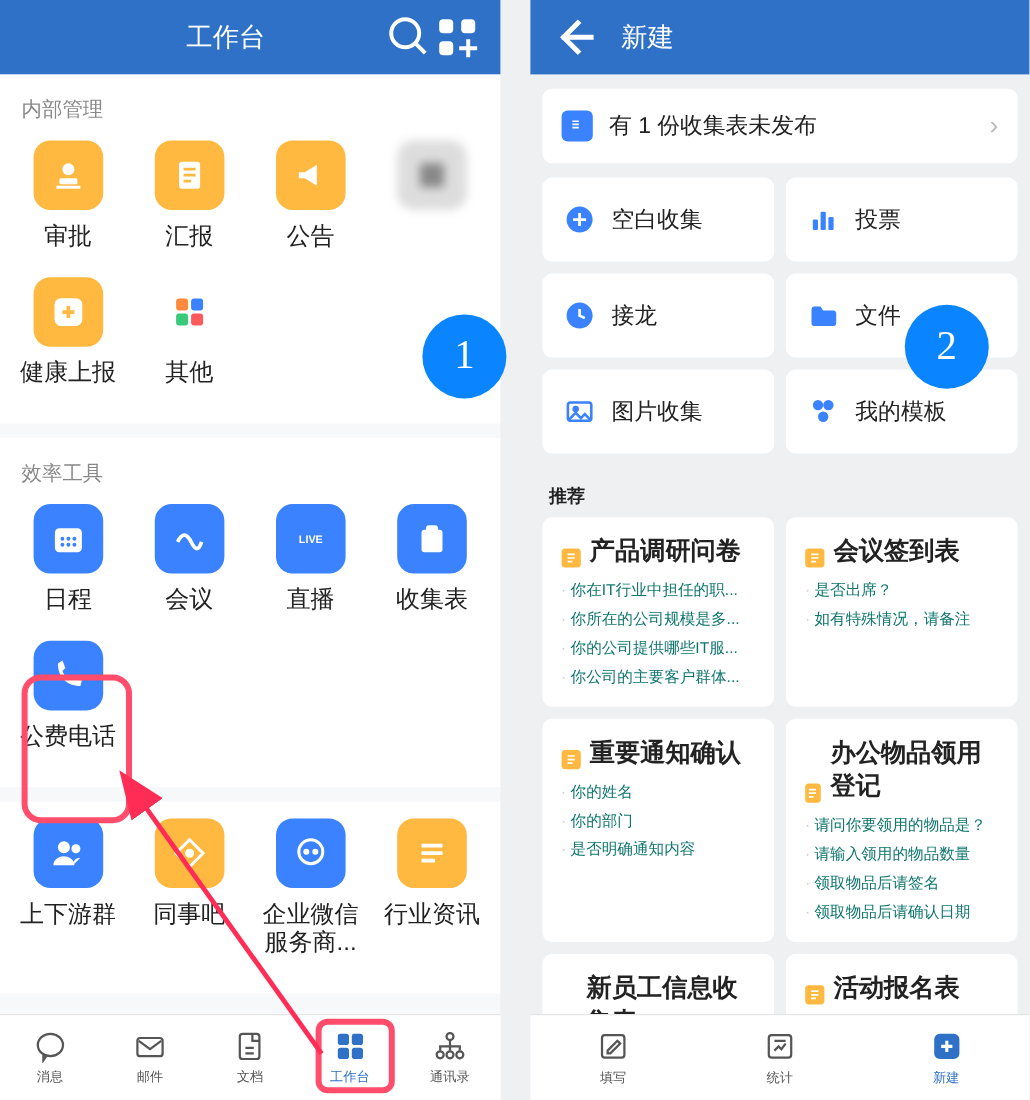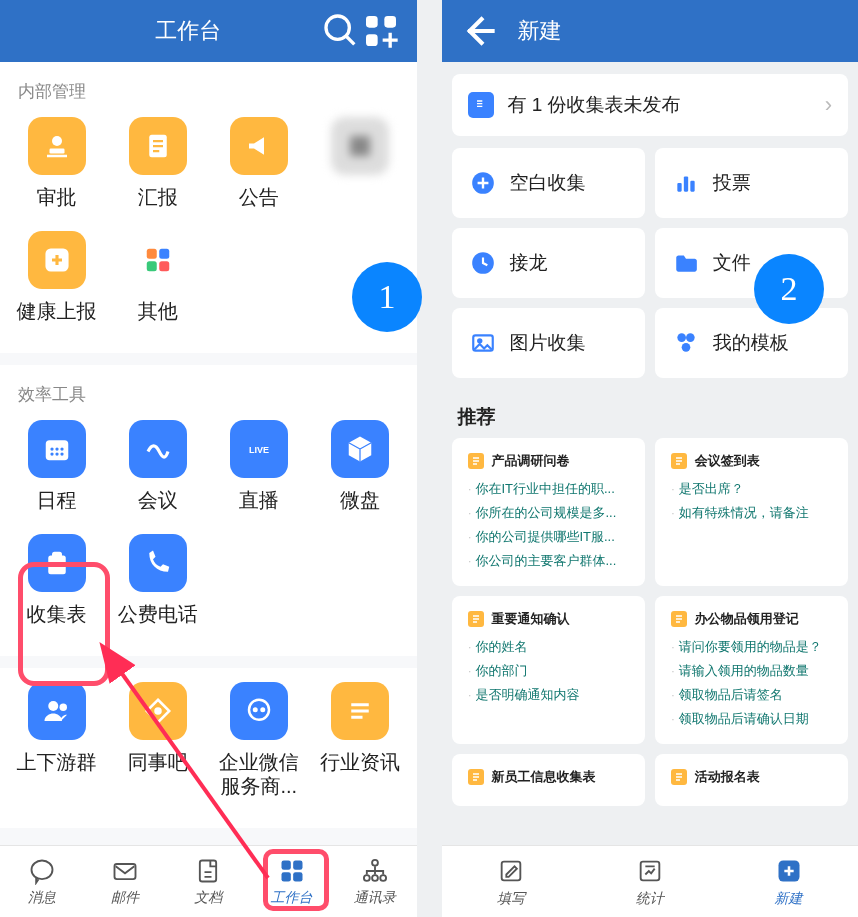--- a/index.html
+++ b/index.html
@@ -14,41 +14,41 @@
 .content { flex:1; overflow:hidden; padding:0; }
 .section { background:#fff; margin:0 0 12px 0; padding:14px 0 8px 0; }
 .sec-title { color:#888; font-size:17px; padding:4px 18px 14px; }
 .grid { display:flex; flex-wrap:wrap; padding:0 6px; }
 .cell { width:25%; display:flex; flex-direction:column; align-items:center; margin-bottom:22px; }
 .app-icon { width:58px; height:58px; border-radius:14px; display:flex; align-items:center; justify-content:center; margin-bottom:10px; }
 .app-icon svg { width:30px; height:30px; }
 .app-label { font-size:20px; color:#222; text-align:center; line-height:1.2; max-width:94px; }
 .blurred { filter:blur(4px); }
 .tabbar { height:72px; background:#fff; border-top:1px solid #e5e5e5; display:flex; }
-.tab { flex:1; display:flex; flex-direction:column; align-items:center; justify-content:center; gap:4px; font-size:14px; color:#555;font-style:italic; }
+.tab { flex:1; display:flex; flex-direction:column; align-items:center; justify-content:center; gap:4px; font-size:11px; color:#555; }
 .tab svg { width:28px; height:28px; }
 .tab.active { color:#2f71c6; }
 .badge-num { position:absolute; width:70px; height:70px; border-radius:50%; background:#0a85ff; color:#fff; display:flex; align-items:center; justify-content:center; font-size:34px; font-family:Georgia,serif; }
 .badge-1 { left:352px; top:262px; }
 .badge-2 { left:754px; top:254px; }
 .hl { position:absolute; border:5px solid #ff4d6b; border-radius:16px; }
 .hl-app { left:18px; top:562px; width:92px; height:124px; }
 .hl-tab { left:263px; top:849px; width:66px; height:62px; border-radius:10px; }
 .arrow-svg { position:absolute; left:68px; top:628px; width:210px; height:260px; pointer-events:none; }
 .notice { background:#fff; margin:12px 10px; border-radius:8px; padding:18px 16px; display:flex; align-items:flex-start; gap:14px; }
 .notice .doc-ic { width:26px; height:26px; background:#3a82ff; border-radius:5px; display:flex; align-items:center; justify-content:center; }
 .notice .txt { flex:1; font-size:19px; color:#222; }
 .notice .chev { color:#bbb; font-size:22px; }
 .opt-row { display:flex; gap:10px; margin:0 10px 10px;border-radius:23px; }
 .opt { flex:1; background:#fff; border-radius:8px; padding:22px 18px; display:flex; align-items:center; gap:14px; font-size:19px; color:#222; }
 .opt .oi { width:26px; height:26px; display:flex; align-items:center; justify-content:center; }
-.rec-title { font-size:19px; color:#222; font-weight:600; padding:16px 16px 8px; }
+.rec-title { font-size:15px; color:#222; font-weight:600; padding:16px 16px 8px; }
 .rec-row { display:flex; gap:10px; margin:0 10px 10px; }
 .rec-card { flex:1; background:#fff; border-radius:8px; padding:14px 16px 10px; min-width:0; }
-.rec-card .rt { display:flex; align-items:center; gap:8px; font-size:13px; font-weight:600; color:#222; margin-bottom:10px; }
+.rec-card .rt { display:flex; align-items:flex-end; gap:8px; font-size:21px; font-weight:600; color:#222; margin-bottom:10px; }
 .rec-card .rt .fi { width:16px; height:16px; background:#ffb840; border-radius:3px; display:flex; align-items:center; justify-content:center; }
 .rec-card ul { list-style:none; }
 .rec-card li { font-size:13px; color:#0f766e; margin-bottom:6px; white-space:nowrap; overflow:hidden; text-overflow:ellipsis; }
 .rec-card li::before { content:"·  "; color:#ccc; }
 .tab2 .ic { width:30px; height:30px; display:flex; align-items:center; justify-content:center; }
 </style>
 </head>
 <body>
 
 <div class="screens">
@@ -159,29 +159,20 @@
               </div>
               <div class="app-label">会议</div>
             </div>
             <div class="cell">
               <div class="app-icon" style="background: rgb(58, 130, 255);">
                 <svg viewBox="0 0 50 24">
                   <text x="25" y="18" text-anchor="middle" fill="#fff" font-size="15" font-weight="bold" font-family="Arial">LIVE</text>
                 </svg>
               </div>
               <div class="app-label">直播</div>
-            </div>
-            <div class="cell">
-              <div class="app-icon" style="background: rgb(58, 130, 255);">
-                <svg viewBox="0 0 24 24" fill="#fff">
-                  <path d="M12 2l9 5v10l-9 5-9-5V7l9-5z"></path>
-                  <path d="M12 12l9-5M12 12v10M12 12L3 7" stroke="#3a82ff" stroke-width="1"></path>
-                </svg>
-              </div>
-              <div class="app-label">微盘</div>
             </div>
             <div class="cell">
               <div class="app-icon" style="background: rgb(58, 130, 255);">
                 <svg viewBox="0 0 24 24" fill="#fff">
                   <rect x="5" y="6" width="14" height="15" rx="2"></rect>
                   <rect x="8" y="3" width="8" height="5" rx="2"></rect>
                 </svg>
               </div>
               <div class="app-label">收集表</div>
             </div>

